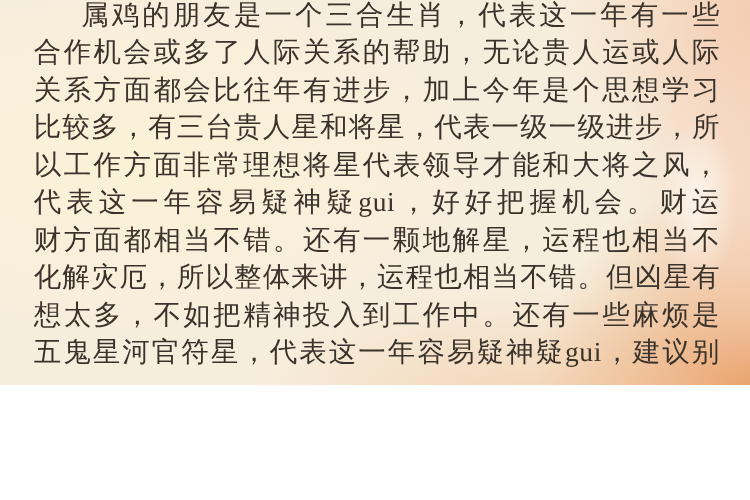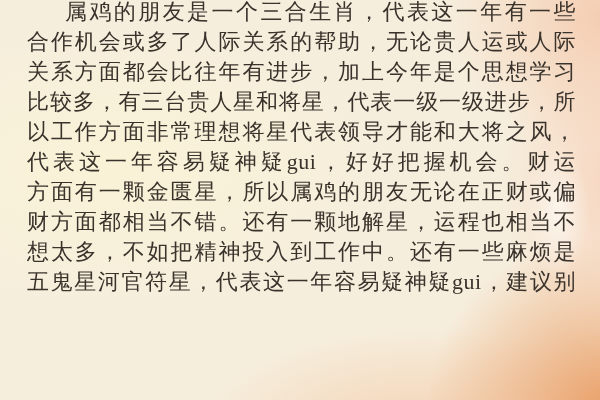--- a/index.html
+++ b/index.html
@@ -8,21 +8,21 @@
   }
   body {
     width: 600px;
     height: 400px;
     overflow: hidden;
     font-family: "Liberation Serif", serif;
   }
   .page {
     position: relative;
     width: 600px;
-    height: 400px;
+    height: 308px;
     background-color: #f6eedd;
     background-image:
       
       radial-gradient(ellipse 45px 95px at 93% 53%, rgba(252,246,238,0.95), rgba(252,246,238,0) 70%),
       
       radial-gradient(ellipse 230px 190px at 101% 4%, rgba(244,199,170,0.85), rgba(244,199,170,0) 70%),
       
       radial-gradient(ellipse 170px 250px at 103% 45%, rgba(247,209,186,0.85), rgba(247,209,186,0) 70%),
       
       radial-gradient(ellipse 250px 240px at 101% 102%, rgba(233,156,99,0.95), rgba(233,156,99,0) 72%),
@@ -57,18 +57,18 @@
 <body>
 
 <div class="page">
   <div class="article">
     <div class="line indent">属鸡的朋友是一个三合生肖，代表这一年有一些</div>
     <div class="line">合作机会或多了人际关系的帮助，无论贵人运或人际</div>
     <div class="line">关系方面都会比往年有进步，加上今年是个思想学习</div>
     <div class="line">比较多，有三台贵人星和将星，代表一级一级进步，所</div>
     <div class="line">以工作方面非常理想将星代表领导才能和大将之风，</div>
     <div class="line">代表这一年容易疑神疑gui，好好把握机会。财运</div>
-    <div class="line">方面有一颗金匮星，所以属鸡的朋友无论在正财或偏</div>
     <div class="line">财方面都相当不错。还有一颗地解星，运程也相当不错，</div>
+    <div class="line">化解灾厄，所以整体来讲，运程也相当不错。但凶星有</div>
     <div class="line">想太多，不如把精神投入到工作中。还有一些麻烦是</div>
     <div class="line">五鬼星河官符星，代表这一年容易疑神疑gui，建议别</div>
   </div>
 </div>
 
 </body></html>

